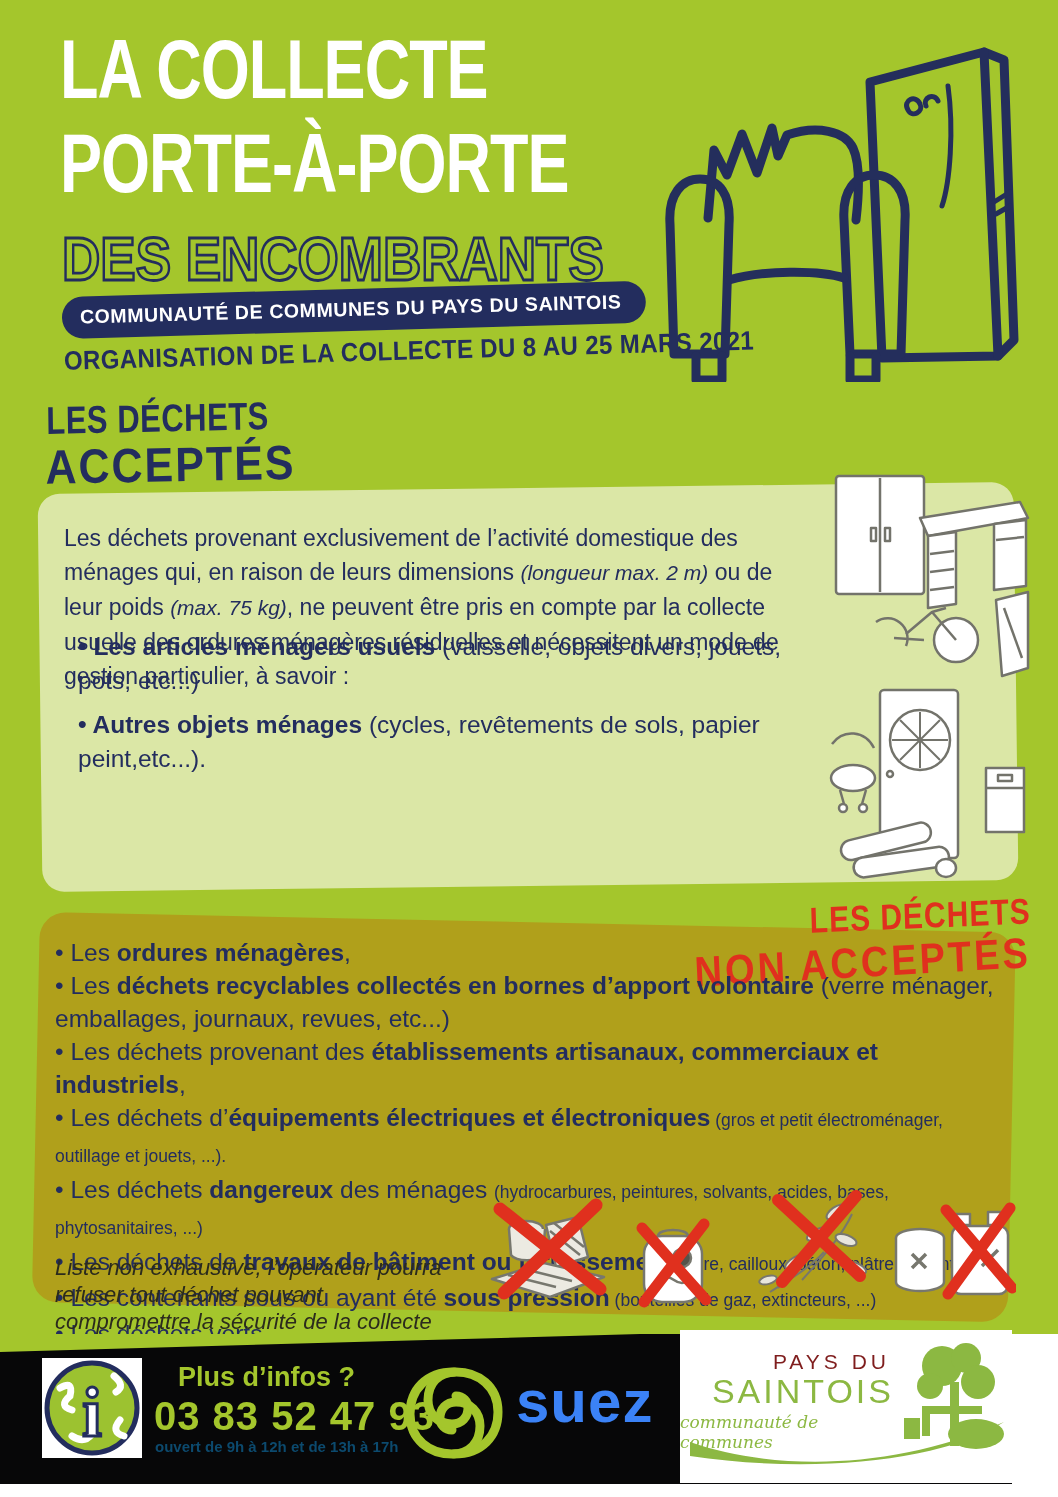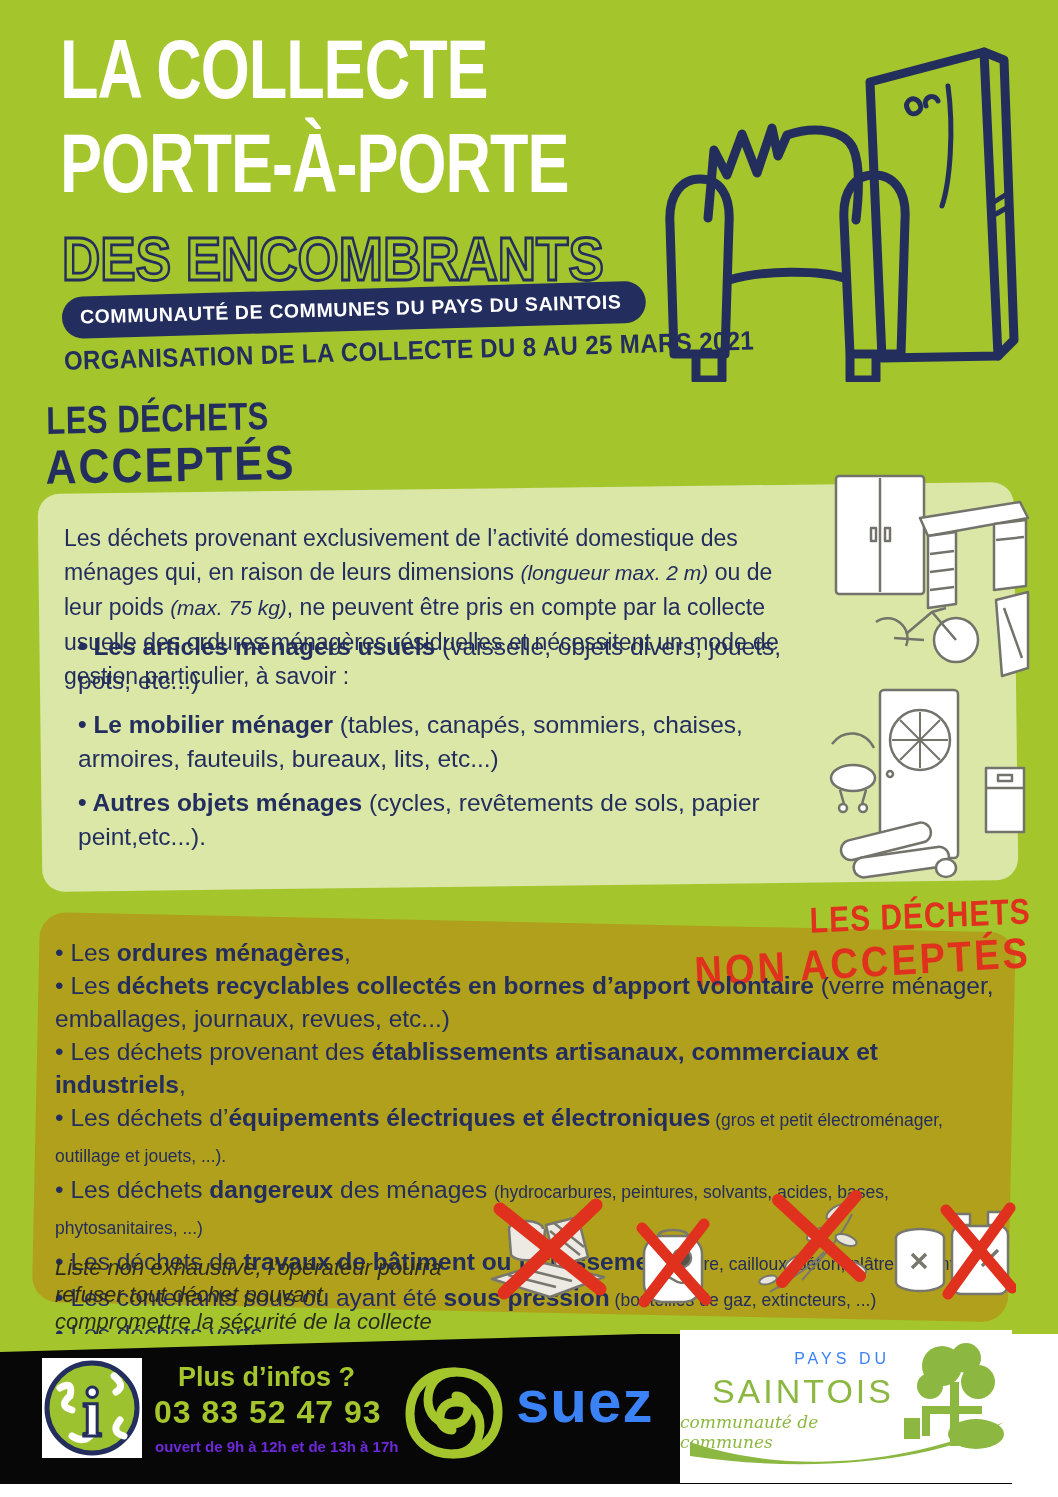--- a/index.html
+++ b/index.html
@@ -67,29 +67,29 @@
     font-style:italic;color:#2b2b1d;}
   .x-rubble{left:480px;top:1195px;width:170px;height:115px;}
   .x-jar{left:630px;top:1212px;width:86px;height:100px;}
   .x-plants{left:748px;top:1182px;width:135px;height:122px;}
   .x-chem{left:886px;top:1200px;width:130px;height:108px;}
 
   
   .footer-black{left:0;top:1334px;width:1012px;height:150px;background:#070708;z-index:2;}
   .info-icon{left:42px;top:1358px;width:100px;height:100px;z-index:4;}
   .info-label{left:154px;top:1362px;font-size:27px;font-weight:700;color:#a4c62c;z-index:4;margin-left:24px;}
-  .info-phone{left:154px;top:1394px;font-size:32px;font-weight:700;color:#a4c62c;
+  .info-phone{left:154px;top:1394px;font-size:40px;font-weight:700;color:#a4c62c;
     letter-spacing:1px;z-index:4;}
-  .info-hours{left:155px;top:1438px;font-size:15px;font-weight:700;color:#6d28d9;z-index:4;}
+  .info-hours{left:155px;top:1438px;font-size:15px;font-weight:700;color:#0c4a6e;z-index:4;}
   .suez-spiral{left:398px;top:1360px;width:112px;height:104px;z-index:4;}
   .suez-word{left:516px;top:1372px;font-size:60px;font-weight:700;color:#3b82f6;
     letter-spacing:1px;line-height:1;z-index:4;}
   .logo-box{left:680px;top:1330px;width:332px;height:153px;background:#ffffff;z-index:5;}
   .logo-art{left:0;top:0;width:332px;height:153px;}
-  .logo-l1{right:122px;top:20px;font-size:16px;letter-spacing:4px;color:#3b82f6;text-align:right;}
+  .logo-l1{right:122px;top:20px;font-size:21px;letter-spacing:4px;color:#7f1d1d;text-align:right;}
   .logo-l2{right:118px;top:42px;font-size:34px;letter-spacing:3px;color:#8cb842;}
   .logo-l3{right:116px;top:82px;font-size:17px;font-style:italic;color:#8cb842;
     font-family:"DejaVu Serif", serif;}
 </style>
 </head>
 <body>
 
 <div class="poster">
 
   <div class="abs bg-lime"></div>
@@ -116,21 +116,20 @@
   </svg>
 
   <div class="abs h-acc-1">LES DÉCHETS</div>
   <div class="abs h-acc-2">ACCEPTÉS</div>
   <div class="abs panel-light"></div>
 
   <p class="abs intro"><span>Les déchets provenant exclusivement de l’activité domestique des ménages qui, en raison de leurs dimensions </span><span class="it">(longueur max. 2 m)</span><span> ou de leur poids </span><span class="it">(max. 75 kg)</span><span>, ne peuvent être pris en compte par la collecte usuelle des ordures ménagères résiduelles et nécessitent un mode de gestion particulier, à savoir :</span></p>
 
   <div class="abs acc-bullets">
     <p><span class="b">Les articles ménagers usuels</span><span> (vaisselle, objets divers, jouets, pots, etc...)</span></p>
-    <p><span class="b">Le mobilier ménager</span><span> (tables, canapés, sommiers, chaises, armoires, fauteuils, bureaux, lits, etc...)</span></p>
     <p><span class="b">Autres objets ménages</span><span> (cycles, revêtements de sols, papier peint,etc...).</span></p>
   </div>
 
 
   <svg class="abs furniture" viewBox="0 0 204 408">
     <g fill="#ffffff" stroke="#73736b" stroke-width="2.5" stroke-linejoin="round">
       <rect x="8" y="4" width="88" height="118" rx="3"></rect>
       <line x1="52" y1="6" x2="52" y2="120"></line>
       <rect x="43" y="56" width="5" height="13"></rect>
         <rect x="57" y="56" width="5" height="13"></rect>

